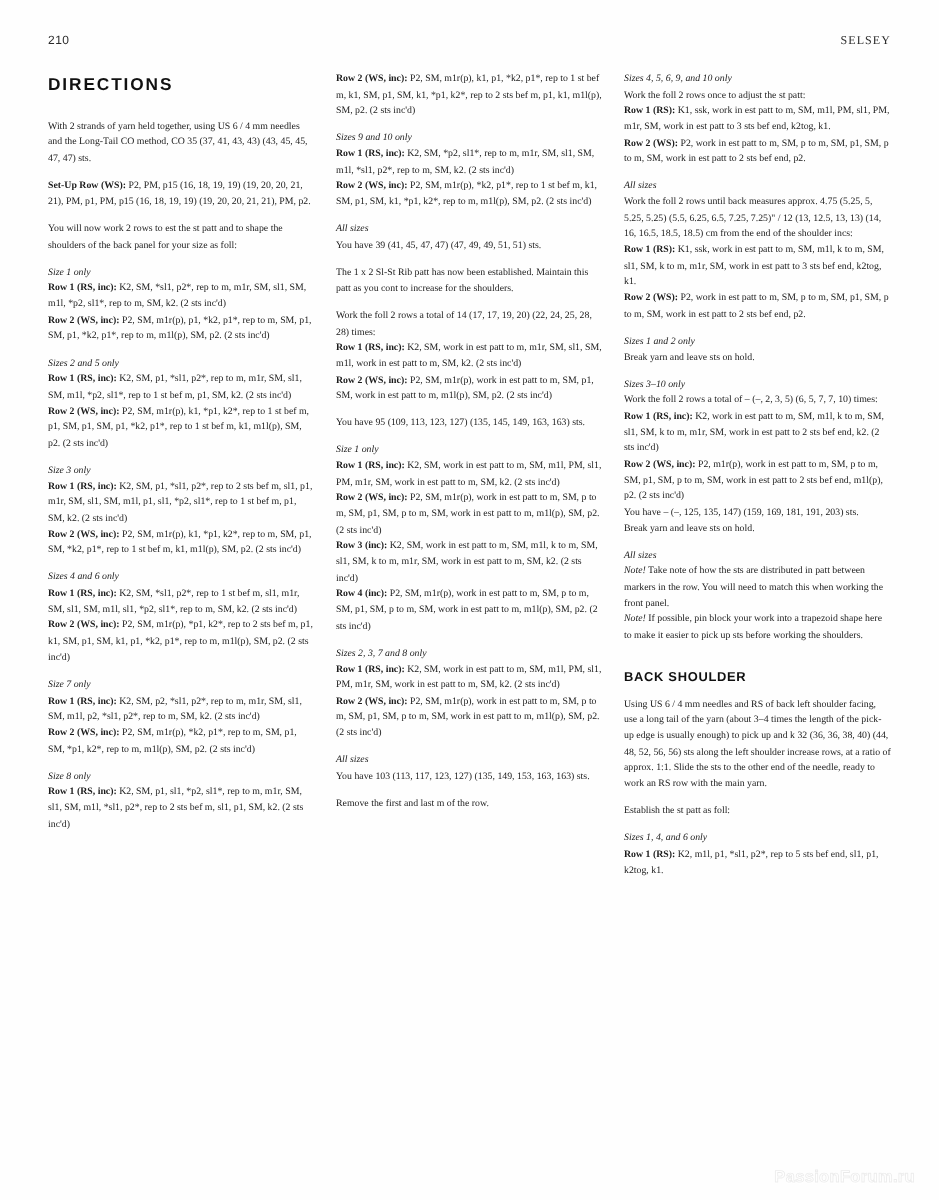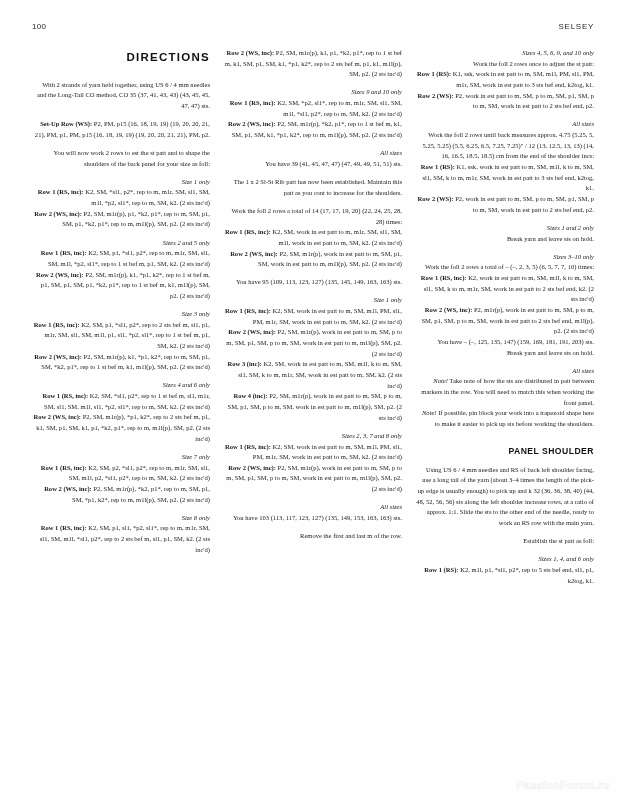--- a/index.html
+++ b/index.html
@@ -37,41 +37,41 @@
     left: 0;
     top: 0;
     font-family: "Liberation Sans", "DejaVu Sans", sans-serif;
     font-size: 8px;
     letter-spacing: 0.04em;
   }
   .chapter-title {
     position: absolute;
     right: 0;
     top: 0;
-    font-family: Liberation Sans, sans-serif;
+    font-family: Liberation Serif, serif;
     font-size: 8px;
     letter-spacing: 0.09em;
     text-transform: uppercase;
   }
 
   
   .columns {
     position: absolute;
     top: 48px;
     left: 32px;
     width: 562px;
     height: 718px;
     display: flex;
     gap: 14px;
   }
   .col {
     width: 178px;
     font-size: 6.55px;
     line-height: 1.63;
-    text-align: right;
+    text-align: left;
   }
 
   
   h1.section-head {
     font-family: "Liberation Sans", "DejaVu Sans", sans-serif;
     font-size: 11.5px;
     font-weight: 700;
     letter-spacing: 0.11em;
     margin: 0 0 13px 0;
     color: #111;
@@ -123,21 +123,21 @@
     opacity: 0.9;
     user-select: none;
   }
 </style>
 </head>
 <body>
 
 <div class="page">
 
   <div class="running-head">
-    <span class="folio">100</span>
+    <span class="folio">210</span>
     <span class="chapter-title">SELSEY</span>
   </div>
 
   <div class="columns">
 
     <div class="col">
       <h1 class="section-head">DIRECTIONS</h1>
 
       <p class="para">With 2 strands of yarn held together, using US 6 / 4 mm needles and the Long-Tail CO method, CO 35 (37, 41, 43, 43) (43, 45, 45, 47, 47) sts.</p>
 
@@ -254,21 +254,21 @@
       <p class="para">Break yarn and leave sts on hold.</p>
 
       <p class="size-label">All sizes</p>
       <p class="para tight">
         <span class="i">Note!</span><span> Take note of how the sts are distributed in patt between markers in the row. You will need to match this when working the front panel.</span>
       </p>
       <p class="para">
         <span class="i">Note!</span><span> If possible, pin block your work into a trapezoid shape here to make it easier to pick up sts before working the shoulders.</span>
       </p>
 
-      <h2 class="sub-head spaced-top">PANEL SHOULDER</h2>
+      <h2 class="sub-head spaced-top">BACK SHOULDER</h2>
       <p class="para">Using US 6 / 4 mm needles and RS of back left shoulder facing, use a long tail of the yarn (about 3–4 times the length of the pick-up edge is usually enough) to pick up and k 32 (36, 36, 38, 40) (44, 48, 52, 56, 56) sts along the left shoulder increase rows, at a ratio of approx. 1:1. Slide the sts to the other end of the needle, ready to work an RS row with the main yarn.</p>
       <p class="para">Establish the st patt as foll:</p>
 
       <p class="size-label">Sizes 1, 4, and 6 only</p>
       <p class="para">
         <span class="b">Row 1 (RS):</span><span> K2, m1l, p1, *sl1, p2*, rep to 5 sts bef end, sl1, p1, k2tog, k1.</span>
       </p>
     </div>
 
   </div>

